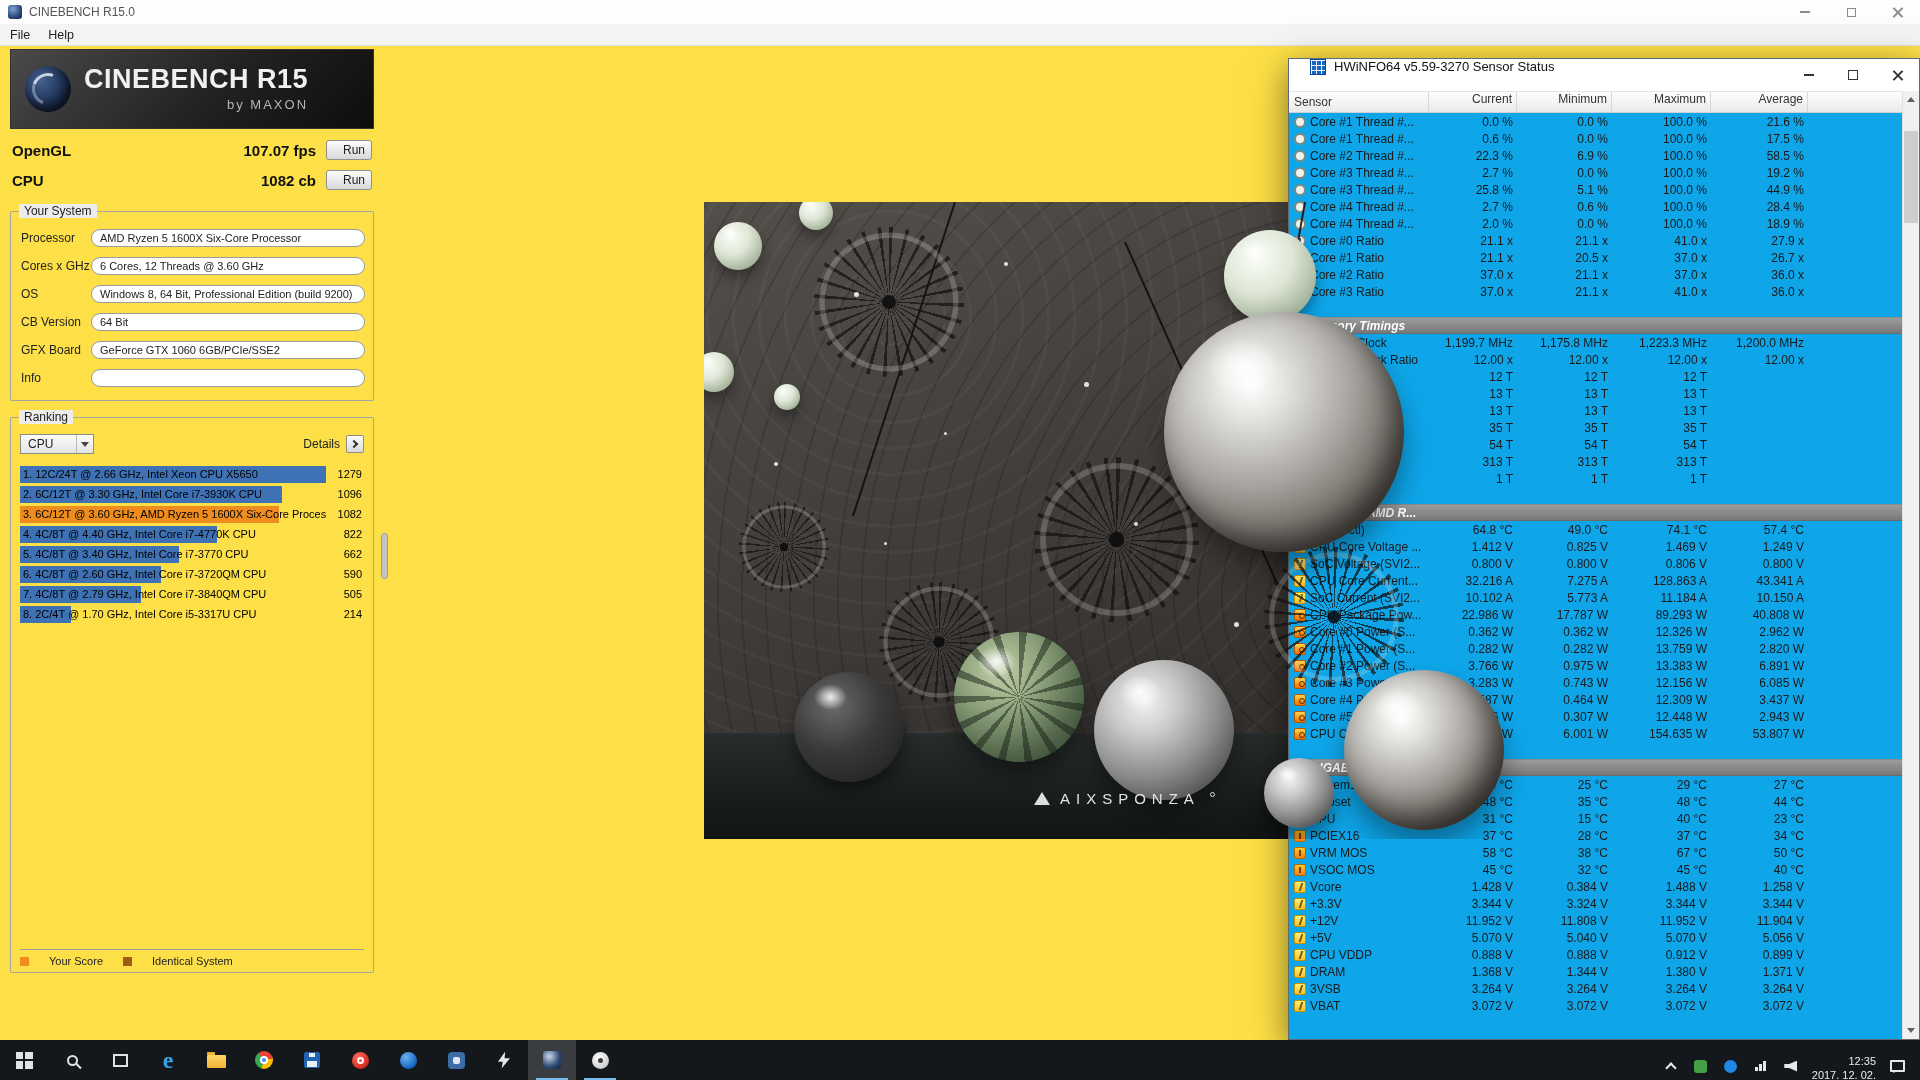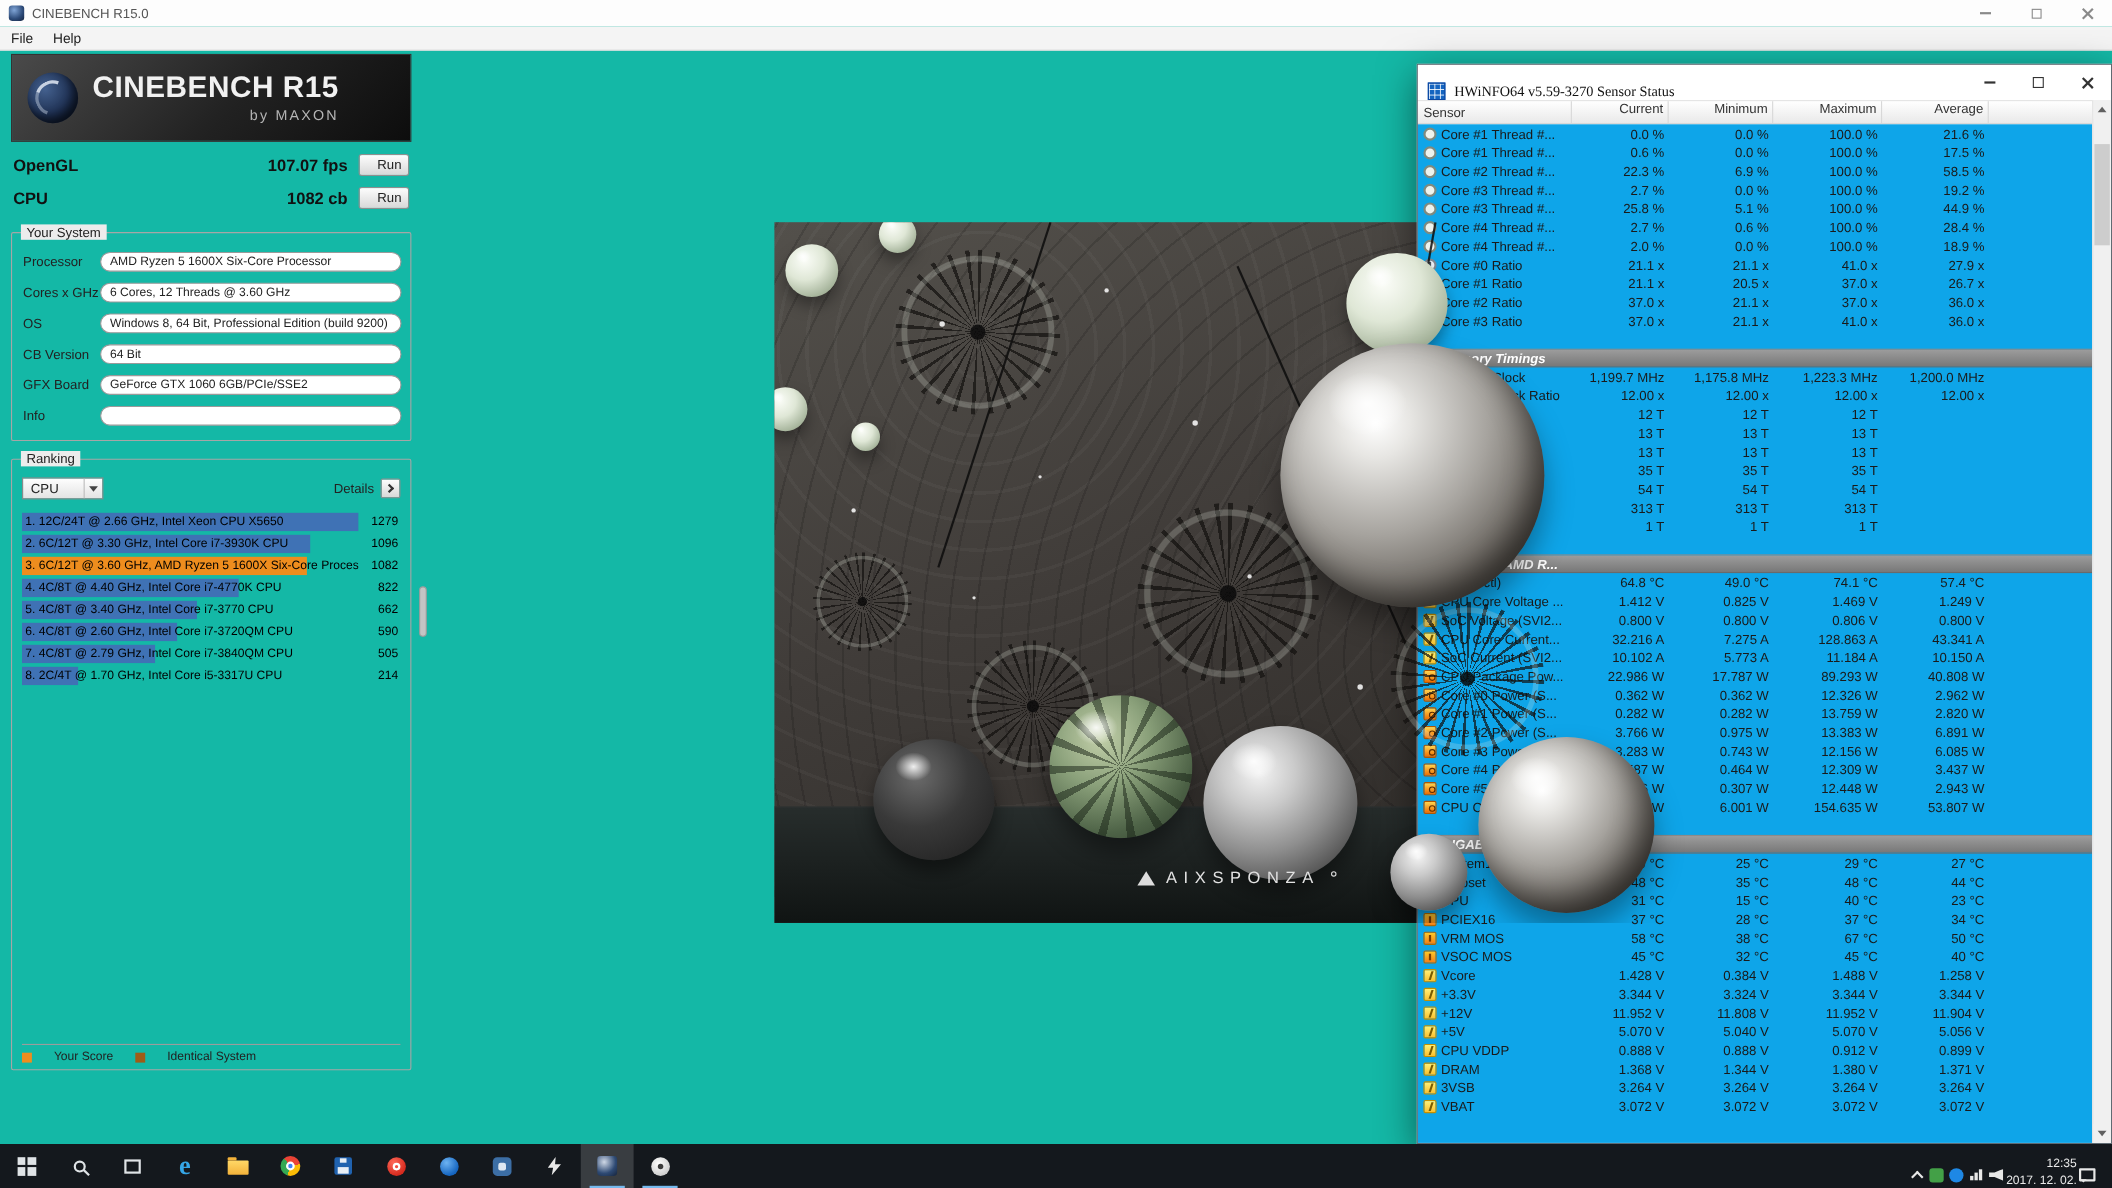--- a/index.html
+++ b/index.html
@@ -1,21 +1,21 @@
 <!DOCTYPE html>
 <html><head>
 <meta charset="utf-8">
 <style>
   html,body{margin:0;padding:0;background:#000;}
   *{box-sizing:border-box;}
   .screen{position:relative;width:1920px;height:1080px;overflow:hidden;
     font-family:"Liberation Sans","DejaVu Sans",sans-serif;background:#ececec;}
 
   
-  .cb-window{position:absolute;left:0;top:0;width:1920px;height:1068px;background:#14b8a6;}
+  .cb-window{position:absolute;left:0;top:0;width:1920px;height:1068px;background:#fde047;}
   .cb-titlebar{height:24px;background:#fdfdfd;display:flex;align-items:center;padding-left:8px;gap:7px;}
   .cb-app-icon{width:14px;height:14px;border-radius:3px;
     background:radial-gradient(circle at 35% 30%,#7fa4d6 0%,#2c4a78 60%,#15243e 100%);}
   .cb-title{font-size:12px;color:#555;}
   .win-controls{margin-left:auto;display:flex;height:100%;}
   .win-btn{width:46px;height:100%;display:flex;align-items:center;justify-content:center;}
   .glyph-min{width:10px;height:2px;background:#8a8a8a;}
   .glyph-max{width:9px;height:9px;border:1.5px solid #8a8a8a;}
   .glyph-x{position:relative;width:11px;height:11px;}
   .glyph-x::before,.glyph-x::after{content:'';position:absolute;left:5px;top:-1px;width:2px;height:13px;background:#8a8a8a;}
@@ -117,22 +117,22 @@
   .stem{position:absolute;width:2px;background:rgba(12,12,12,0.85);transform-origin:top center;z-index:1;}
   .bdot{position:absolute;border-radius:50%;background:rgba(255,255,255,0.85);z-index:3;}
   .watermark{position:absolute;left:330px;top:588px;display:flex;align-items:center;gap:10px;z-index:4;}
   .wm-tri{width:0;height:0;border-left:8px solid transparent;border-right:8px solid transparent;border-bottom:13px solid #ddd;}
   .wm-text{color:#e2e2e2;font-size:15px;letter-spacing:6px;}
   .wm-reg{width:5px;height:5px;border:1px solid #ddd;border-radius:50%;margin-top:-8px;}
 
   
   .hw-window{position:absolute;left:1288px;top:58px;width:632px;height:982px;background:#fff;
     border:1px solid #5f6a72;box-shadow:0 10px 34px rgba(0,0,0,0.5);}
-  .hw-titlebar{position:absolute;left:0;top:0;right:0;height:32px;background:#fff;display:flex;
-    align-items:flex-end;gap:8px;padding-left:9px;font-family:Liberation Serif, serif;}
+  .hw-titlebar{position:absolute;left:12px;top:0;right:0;height:32px;background:#fff;display:flex;
+    align-items:flex-start;gap:8px;padding-left:9px;}
   .hw-app-icon{width:16px;height:16px;border:1px solid #0d47a1;background:#1565c0;
     background-image:linear-gradient(rgba(255,255,255,0.9) 1px,transparent 1px),linear-gradient(90deg,rgba(255,255,255,0.9) 1px,transparent 1px);
     background-size:5px 5px;}
   .hw-title{font-size:13px;color:#111;}
   .hw-controls{margin-left:auto;display:flex;height:100%;}
   .hw-btn{width:44px;height:100%;display:flex;align-items:center;justify-content:center;}
   .hw-min{width:10px;height:2px;background:#333;}
   .hw-max{width:10px;height:10px;border:1.5px solid #333;}
   .hw-x{position:relative;width:11px;height:11px;}
   .hw-x::before,.hw-x::after{content:'';position:absolute;left:5px;top:-1px;width:2px;height:13px;background:#333;}
@@ -199,21 +199,21 @@
   .ic-reddisc{width:17px;height:17px;border-radius:50%;background:radial-gradient(circle at 35% 30%,#ff6a5a,#d62b1f 70%);position:relative;}
   .ic-reddisc::after{content:'';position:absolute;inset:5px;border:2px solid #fff;border-radius:50%;}
   .ic-bluedisc{width:17px;height:17px;border-radius:50%;background:radial-gradient(circle at 35% 30%,#6db3f2,#1565c0 70%);}
   .ic-blueround{width:17px;height:17px;border-radius:4px;background:#3c6ea5;position:relative;}
   .ic-blueround::after{content:'';position:absolute;inset:5px;background:#dfe8f2;border-radius:2px;}
   .ic-bolt{width:12px;height:17px;background:#e8e8e8;clip-path:polygon(60% 0,0 60%,40% 60%,30% 100%,100% 40%,55% 40%);}
   .ic-cb{width:18px;height:18px;border-radius:3px;
     background:radial-gradient(circle at 35% 30%,#cfd8e6 0%,#2e4a74 60%,#16243c 100%);}
   .ic-whitedisc{width:17px;height:17px;border-radius:50%;background:radial-gradient(circle at 40% 35%,#fff,#c9c9c9 80%);position:relative;}
   .ic-whitedisc::after{content:'';position:absolute;inset:6px;background:#3c3c3c;border-radius:50%;}
-  .tb-tray{margin-left:auto;display:flex;align-items:flex-end;padding:0 14px;}
+  .tb-tray{margin-left:auto;display:flex;align-items:flex-start;gap:12px;padding:14px 14px;}
   .tray-item{display:flex;align-items:center;justify-content:center;width:18px;height:24px;}
   .ic-chev{width:8px;height:8px;border-left:2px solid #e8e8e8;border-top:2px solid #e8e8e8;transform:rotate(45deg);margin-top:4px;}
   .ic-tray-green{width:13px;height:13px;border-radius:3px;background:#43a047;}
   .ic-tray-blue{width:13px;height:13px;border-radius:50%;background:#1e88e5;}
   .ic-net{display:flex;align-items:flex-end;gap:1px;}
   .ic-net b{display:block;width:3px;background:#e8e8e8;}
   .ic-net b:nth-child(1){height:4px;} .ic-net b:nth-child(2){height:7px;} .ic-net b:nth-child(3){height:10px;}
   .ic-vol{width:13px;height:11px;background:#e8e8e8;clip-path:polygon(0 32%,38% 32%,100% 0,100% 100%,38% 68%,0 68%);}
   .tray-clock{color:#eaeaea;font-size:11px;line-height:1.3;text-align:right;}
   .ic-ac{width:15px;height:12px;border:2px solid #e8e8e8;border-radius:1px;position:relative;}

